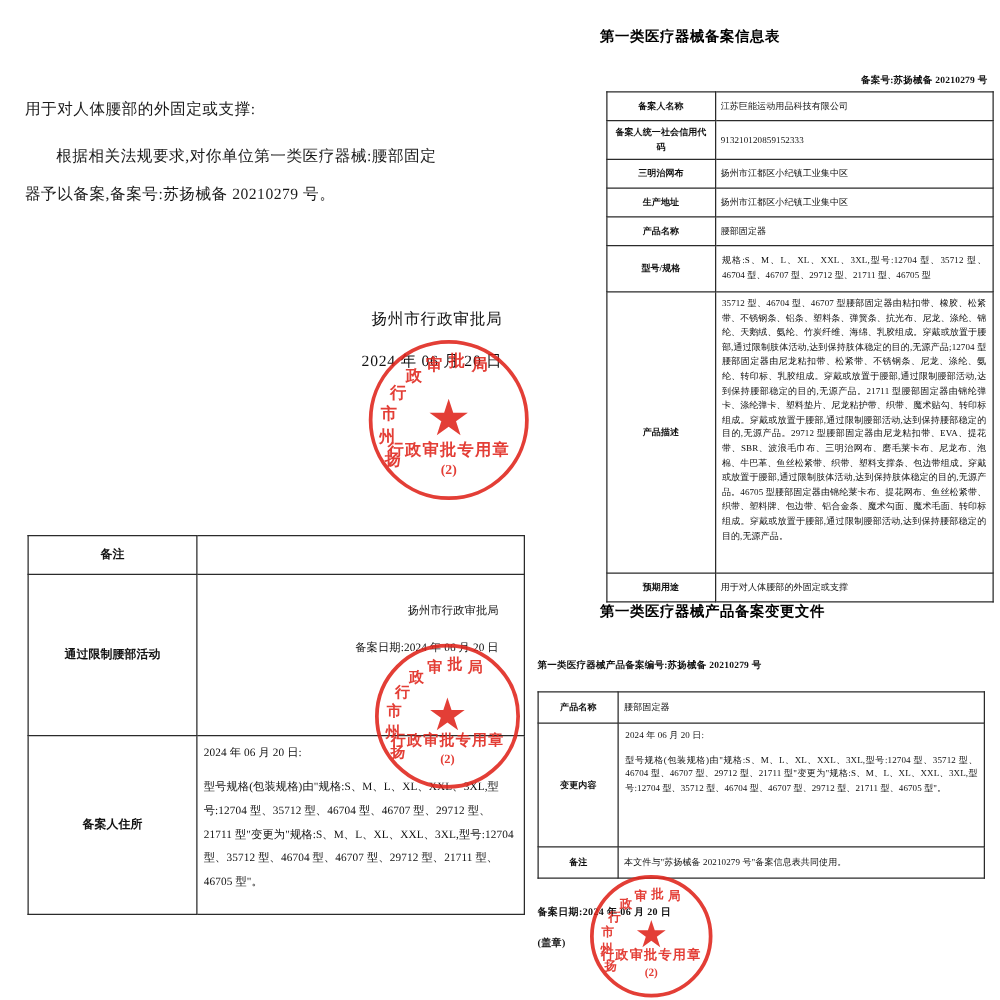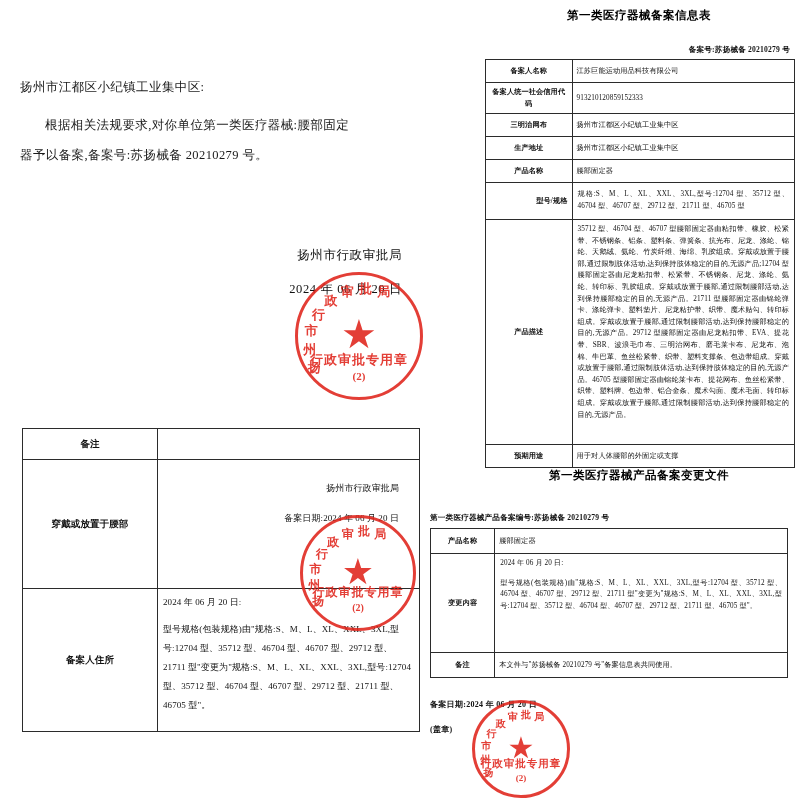--- a/index.html
+++ b/index.html
@@ -16,23 +16,23 @@
     color: #111111;
     -webkit-font-smoothing: antialiased;
   }
 
   
   .panel { position: absolute; }
 
   .doc-title {
     font-family: "Liberation Sans", "DejaVu Sans", sans-serif;
     font-weight: bold;
-    text-align: center;
     letter-spacing: 0.5px;
     color: #000;
+    margin-top: 14px;
   }
 
   .body-line {
     font-size: 12.5px;
     line-height: 30px;
     letter-spacing: 0.4px;
     color: #1a1a1a;
   }
   .indent2 { text-indent: 2em; }
 
@@ -153,21 +153,21 @@
     text-align: center;
     font-weight: bold;
   }
 </style>
 </head>
 <body>
 
 <div class="panel" style="left:20px; top:72px; width:420px;">
 
 
-  <div class="body-line" style="margin-bottom:8px;">扬州市江都区小纪镇工业集中区:</div>
+  <div class="body-line" style="margin-bottom:8px;">用于对人体腰部的外固定或支撑:</div>
 
   <div class="body-line indent2">根据相关法规要求,对你单位第一类医疗器械:腰部固定</div>
 
   <div class="body-line">器予以备案,备案号:苏扬械备 20210279 号。</div>
 
   <div class="sign-block" style="margin-top:68px; padding-right:38px;">
     <div>扬州市行政审批局</div>
     <div>2024 年 06 月 20 日</div>
   </div>
 </div>
@@ -193,21 +193,21 @@
     <colgroup>
         <col style="width:34%">
         <col style="width:66%">
       </colgroup>
     <tbody>
       <tr>
         <td class="lbl" style="height:20px;">备注</td>
         <td class="val"></td>
       </tr>
       <tr>
-        <td class="lbl" style="height:118px;">穿戴或放置于腰部</td>
+        <td class="lbl" style="height:118px;">通过限制腰部活动</td>
         <td class="val" style="vertical-align:top;">
           <div class="incell-sign" style="padding-top:8px;">扬州市行政审批局</div>
           <div class="incell-sign">备案日期:2024 年 06 月 20 日</div>
         </td>
       </tr>
       <tr>
         <td class="lbl" style="height:132px;">备案人住所</td>
         <td class="val just" style="vertical-align:top;">
           <span class="cell-date">2024 年 06 月 20 日:</span>
           <span>型号规格(包装规格)由"规格:S、M、L、XL、XXL、3XL,型号:12704 型、35712 型、46704 型、46707 型、29712 型、21711 型"变更为"规格:S、M、L、XL、XXL、3XL,型号:12704 型、35712 型、46704 型、46707 型、29712 型、21711 型、46705 型"。</span>
@@ -259,40 +259,40 @@
       </tr>
       <tr>
         <td class="lbl" style="height:16px;">生产地址</td>
         <td class="val">扬州市江都区小纪镇工业集中区</td>
       </tr>
       <tr>
         <td class="lbl" style="height:16px;">产品名称</td>
         <td class="val">腰部固定器</td>
       </tr>
       <tr>
-        <td class="lbl" style="height:30px;text-align:right;">型号/规格</td>
+        <td class="lbl" style="height:30px;">型号/规格</td>
         <td class="val just">规格:S、M、L、XL、XXL、3XL,型号:12704 型、35712 型、46704 型、46707 型、29712 型、21711 型、46705 型</td>
       </tr>
       <tr>
         <td class="lbl" style="height:218px;">产品描述</td>
         <td class="val just" style="vertical-align:top;">35712 型、46704 型、46707 型腰部固定器由粘扣带、橡胶、松紧带、不锈钢条、铝条、塑料条、弹簧条、抗光布、尼龙、涤纶、锦纶、天鹅绒、氨纶、竹炭纤维、海绵、乳胶组成。穿戴或放置于腰部,通过限制肢体活动,达到保持肢体稳定的目的,无源产品;12704 型腰部固定器由尼龙粘扣带、松紧带、不锈钢条、尼龙、涤纶、氨纶、转印标、乳胶组成。穿戴或放置于腰部,通过限制腰部活动,达到保持腰部稳定的目的,无源产品。21711 型腰部固定器由锦纶弹卡、涤纶弹卡、塑料垫片、尼龙粘护带、织带、魔术贴勾、转印标组成。穿戴或放置于腰部,通过限制腰部活动,达到保持腰部稳定的目的,无源产品。29712 型腰部固定器由尼龙粘扣带、EVA、提花带、SBR、波浪毛巾布、三明治网布、磨毛莱卡布、尼龙布、泡棉、牛巴革、鱼丝松紧带、织带、塑料支撑条、包边带组成。穿戴或放置于腰部,通过限制肢体活动,达到保持肢体稳定的目的,无源产品。46705 型腰部固定器由锦纶莱卡布、提花网布、鱼丝松紧带、织带、塑料牌、包边带、铝合金条、魔术勾面、魔术毛面、转印标组成。穿戴或放置于腰部,通过限制腰部活动,达到保持腰部稳定的目的,无源产品。</td>
       </tr>
       <tr>
         <td class="lbl" style="height:16px;">预期用途</td>
         <td class="val">用于对人体腰部的外固定或支撑</td>
       </tr>
     </tbody>
   </table>
 </div>
 
 <div class="panel" style="left:430px; top:468px; width:368px;">
 
   <div class="doc-title" style="font-size:11.5px; margin-bottom:30px; padding-left:50px;">第一类医疗器械产品备案变更文件</div>
 
-  <div class="caption" style="margin-bottom:5px;">第一类医疗器械产品备案编号:苏扬械备 20210279 号</div>
+  <div class="caption" style="margin-bottom:16px;">第一类医疗器械产品备案编号:苏扬械备 20210279 号</div>
 
   <table class="grid" style="width:358px;">
     <colgroup>
         <col style="width:18%">
         <col style="width:82%">
       </colgroup>
     <tbody>
       <tr>
         <td class="lbl" style="height:18px;">产品名称</td>
         <td class="val">腰部固定器</td>

